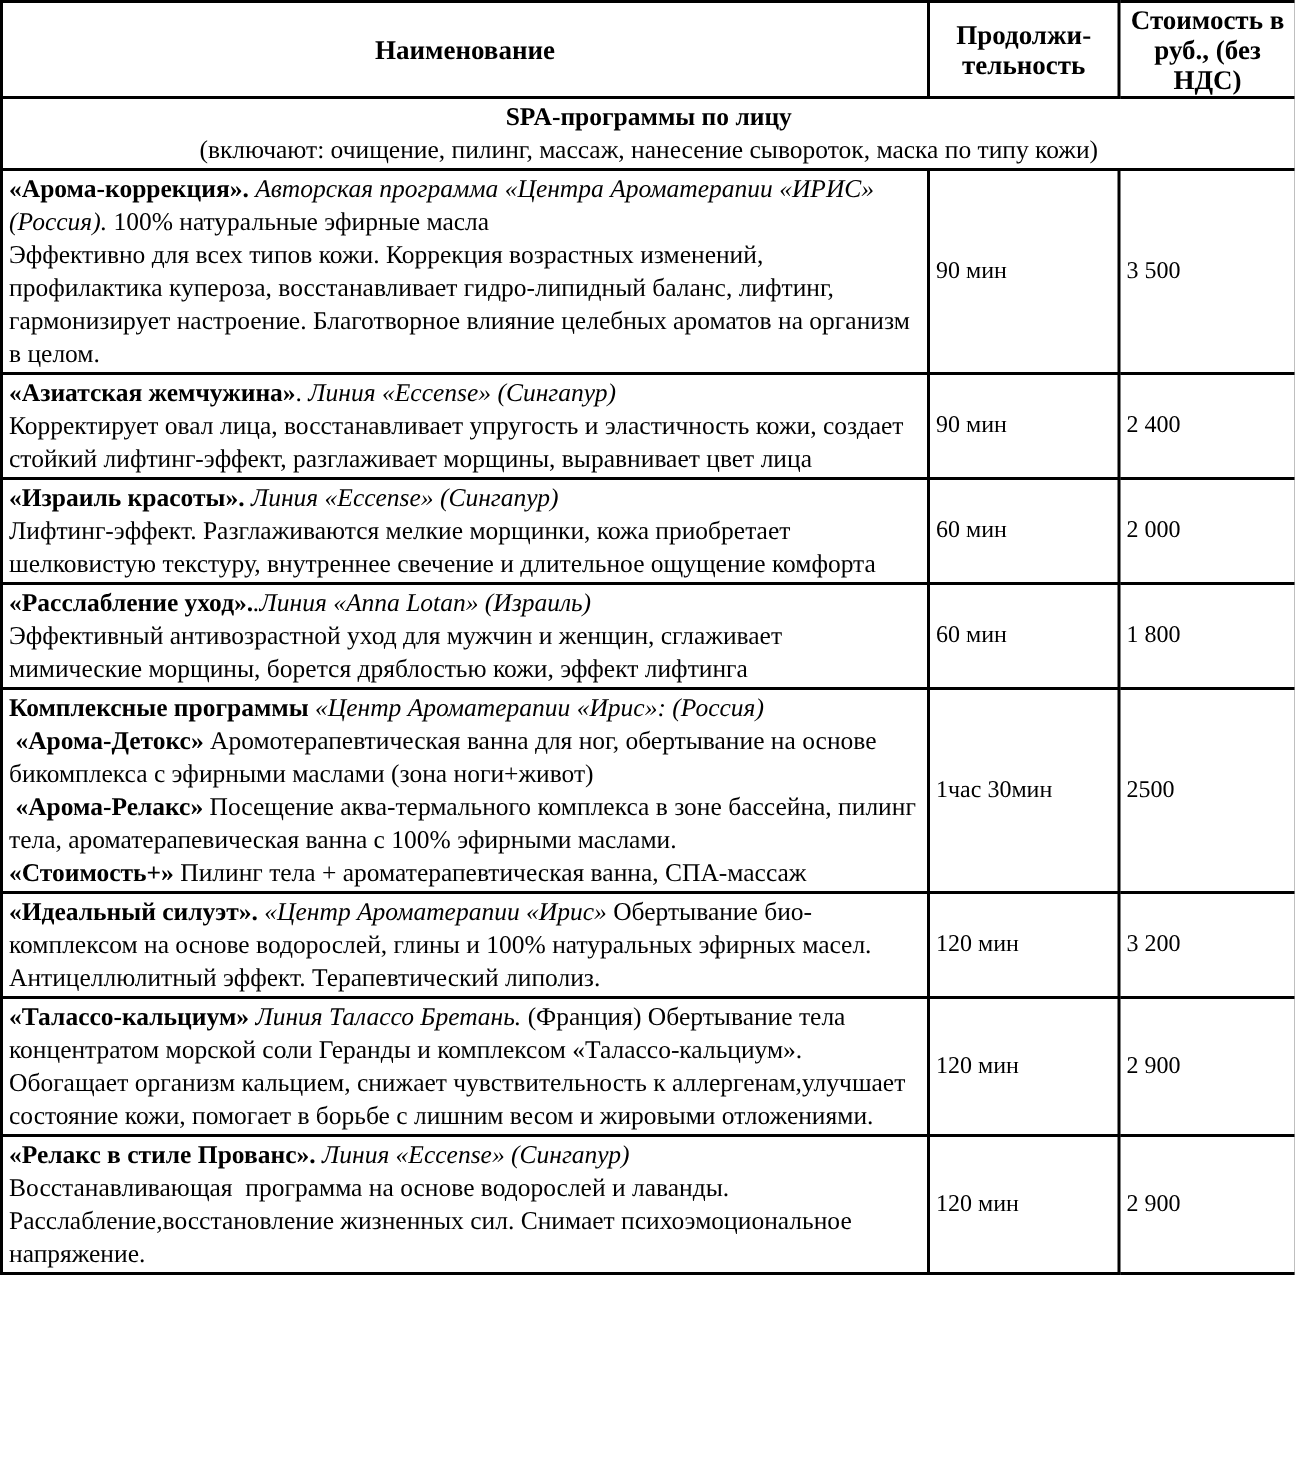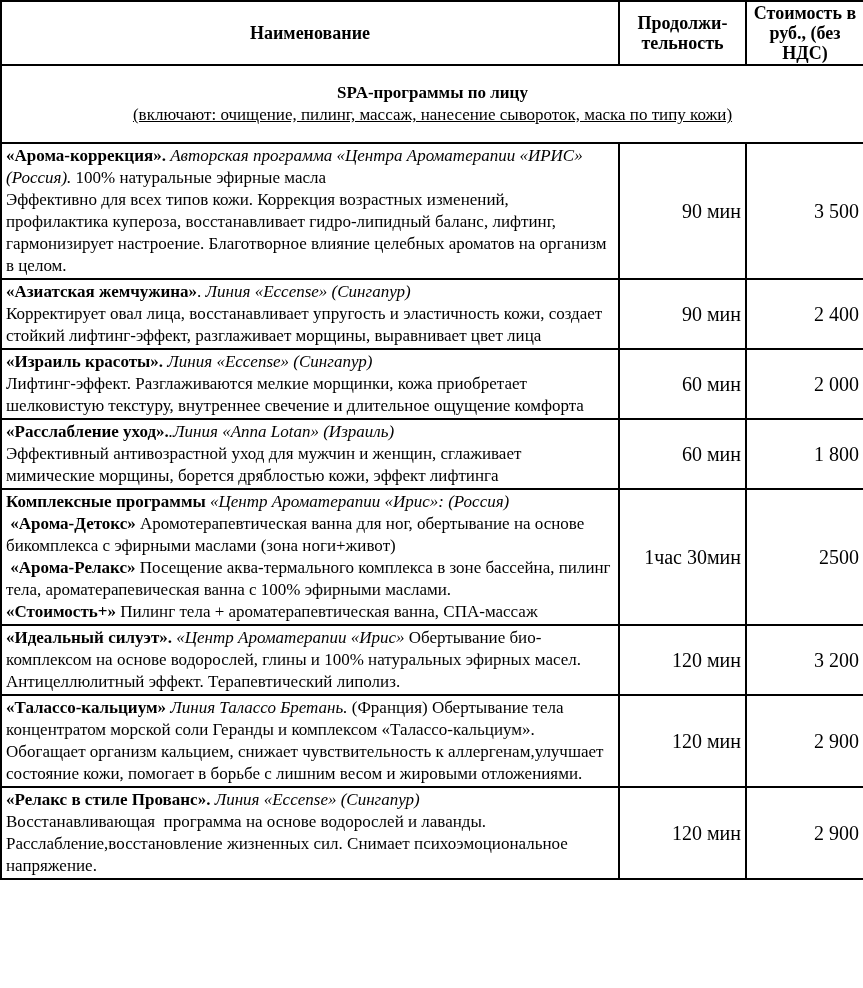--- a/index.html
+++ b/index.html
@@ -28,32 +28,32 @@
   td.name-cell {
     text-align: left;
     vertical-align: top;
     white-space: pre-wrap;
     font-size: 17px;
     line-height: 22px;
     padding: 1px 6px 1px 5px;
     margin-top: 24px;
   }
   td.dur-cell, td.price-cell {
-    text-align: right;
-    font-size: 20px;
+    text-align: left;
+    font-size: 16px;
     line-height: 22px;
   }
   tr.section-row td {
     text-align: center;
     font-size: 17px;
     line-height: 22px;
-    padding: 16px 4px;
+    padding: 1px 4px;
   }
   .section-title { font-weight: bold; }
-  .section-subtitle { font-weight: normal; text-decoration: underline; }
+  .section-subtitle { font-weight: normal; }
   .b { font-weight: bold; }
   .i { font-style: italic; }
 </style>
 </head>
 <body>
 
 <div class="doc">
   <table class="price-table">
     <colgroup>
       <col style="width:618px">

